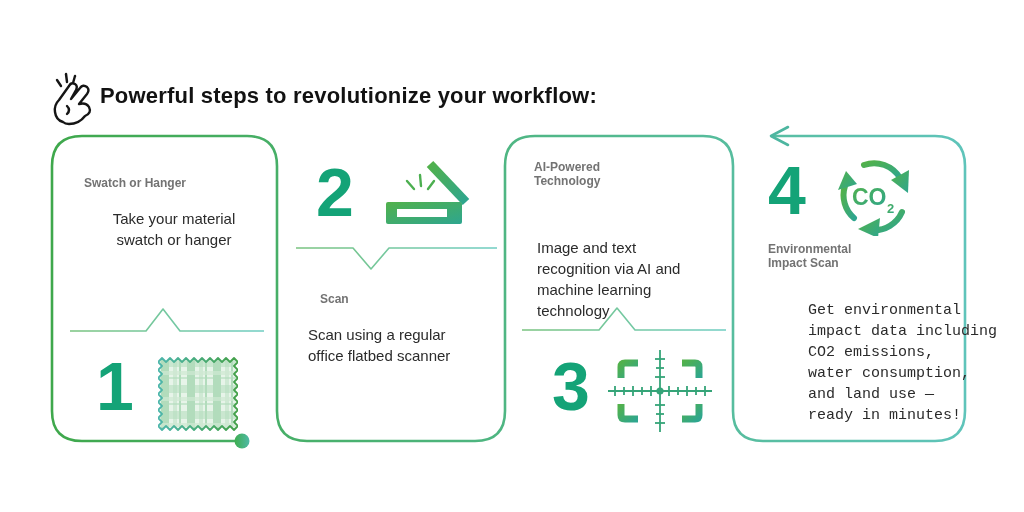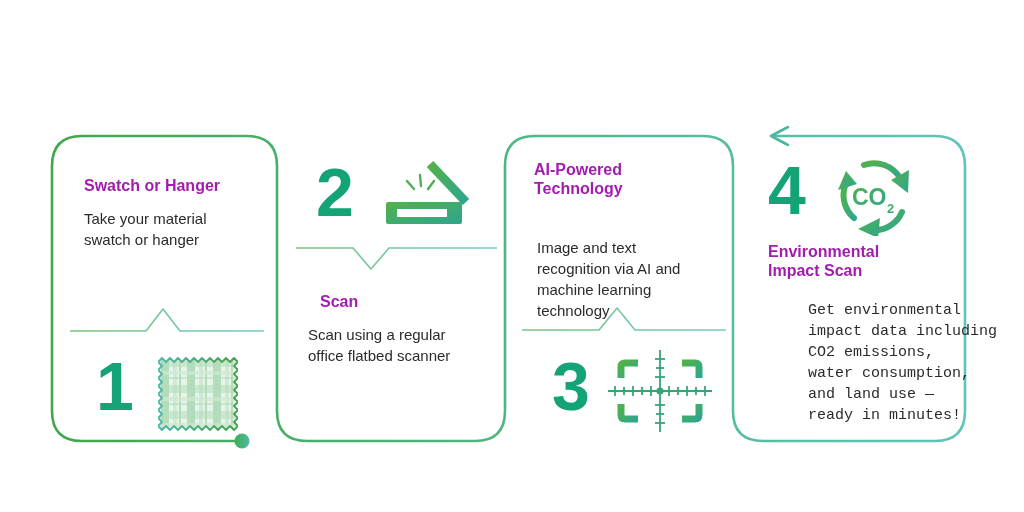--- a/index.html
+++ b/index.html
@@ -4,21 +4,21 @@
 <style>
   html,body{margin:0;padding:0;background:#fff;}
   .canvas{position:relative;width:1024px;height:512px;background:#ffffff;overflow:hidden;
           font-family:"Liberation Sans",sans-serif;}
   .lineart{position:absolute;left:0;top:0;pointer-events:none;}
   .header{position:absolute;left:0;top:0;width:1024px;height:60px;}
   .snap-icon{position:absolute;left:47px;top:68px;}
   .page-title{position:absolute;left:100px;top:83px;margin:0;font-size:22px;font-weight:700;
               color:#121212;letter-spacing:.2px;white-space:nowrap;}
   .abs{position:absolute;margin:0;}
-  .step-title{font-size:16px;font-weight:700;color:#a21caf;line-height:1.2;white-space:pre-line;}
+  .step-title{font-size:12px;font-weight:700;color:#737373;line-height:1.2;white-space:pre-line;}
   .step-desc{font-size:15px;font-weight:400;color:#2b2b2b;line-height:1.4;white-space:pre-line;}
   .step-num{font-size:68px;font-weight:700;color:#14a377;line-height:1;}
   .grp{display:contents;}
 </style>
 </head>
 <body>
 
 <div class="canvas">
 
   
@@ -54,25 +54,39 @@
     <circle cx="242" cy="441" r="7.5" fill="url(#gdot)"></circle>
 
     <path d="M 788,127 L 771,136 L 788,145" fill="none" stroke="#4db6a0" stroke-width="2.6" stroke-linecap="round" stroke-linejoin="round"></path>
 
     <path d="M70,331 L146,331 L163,309 L180,331 L264,331" fill="none" stroke="url(#gdiv1)" stroke-width="1.6" stroke-linejoin="round"></path>
     <path d="M296,248 L353,248 L371,269 L389,248 L497,248" fill="none" stroke="url(#gdiv2)" stroke-width="1.6" stroke-linejoin="round"></path>
     <path d="M522,330 L599,330 L617,308 L635,330 L726,330" fill="none" stroke="url(#gdiv3)" stroke-width="1.6" stroke-linejoin="round"></path>
   </svg>
 
   
+  <div class="header">
+    <svg class="snap-icon" width="54" height="58" viewBox="0 0 54 58">
+      <g fill="none" stroke="#151515" stroke-width="2.4" stroke-linecap="round" stroke-linejoin="round">
+        <path d="M10,12 L14,18"></path>
+          <path d="M19,6 L20,14"></path>
+          <path d="M28,8 L26,15"></path>
+        <path d="M16,54 Q9,52 8,44 Q7,37 12,32 L22,18 Q24,14 28,16 Q31,18 29,22 L24,31
+                 L33,20 Q36,16 40,19 Q43,22 40,26 L32,36 Q39,34 42,39 Q45,45 38,48
+                 Q32,56 22,56 Q18,56 16,54 Z"></path>
+        <path d="M20,38 Q24,42 20,46"></path>
+      </g>
+    </svg>
+    <h1 class="page-title">Powerful steps to revolutionize your workflow:</h1>
+  </div>
 
   
   <section class="grp">
     <h2 class="abs step-title" style="left:84px;top:176px;width:180px;">Swatch or Hanger</h2>
-    <p class="abs step-desc" style="left:84px;top:208px;width:180px;">Take your material
+    <p class="abs step-desc" style="left:84px;top:208px;width:180px;text-align:center;">Take your material
 swatch or hanger</p>
     <div class="abs step-num" style="left:96px;top:352px;">1</div>
     <svg class="abs" style="left:158px;top:356px;" width="80" height="76" viewBox="0 0 80 76">
       <defs>
         <linearGradient id="gswatch" x1="0" y1="0" x2="1" y2="0">
           <stop offset="0" stop-color="#4db6ac"></stop>
             <stop offset="1" stop-color="#43a047"></stop>
         </linearGradient>
         <pattern id="plaid" width="26" height="26" patternUnits="userSpaceOnUse">
           <rect width="26" height="26" fill="#e7f4e9"></rect>

